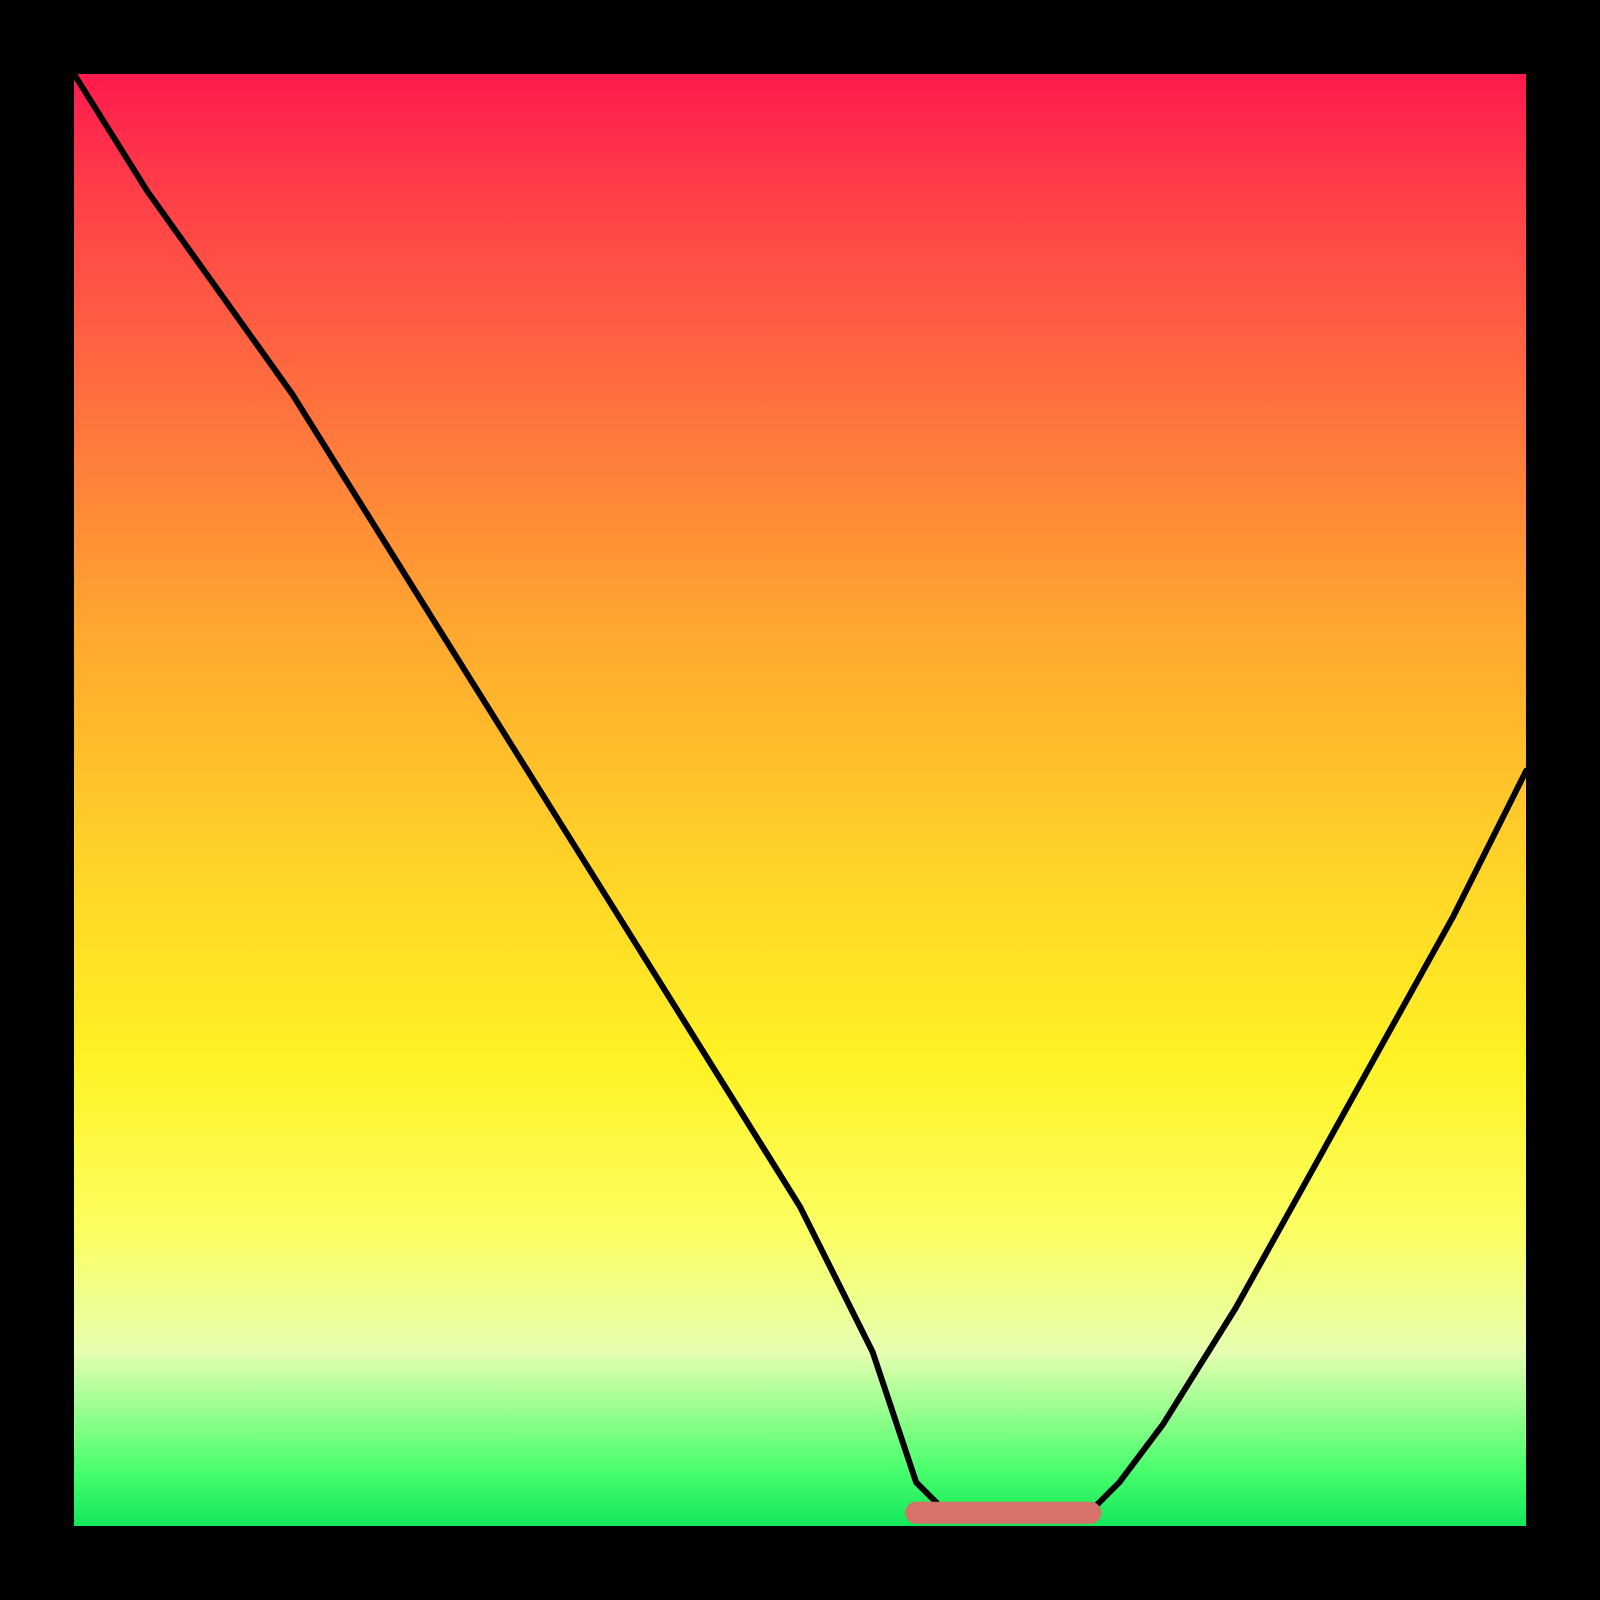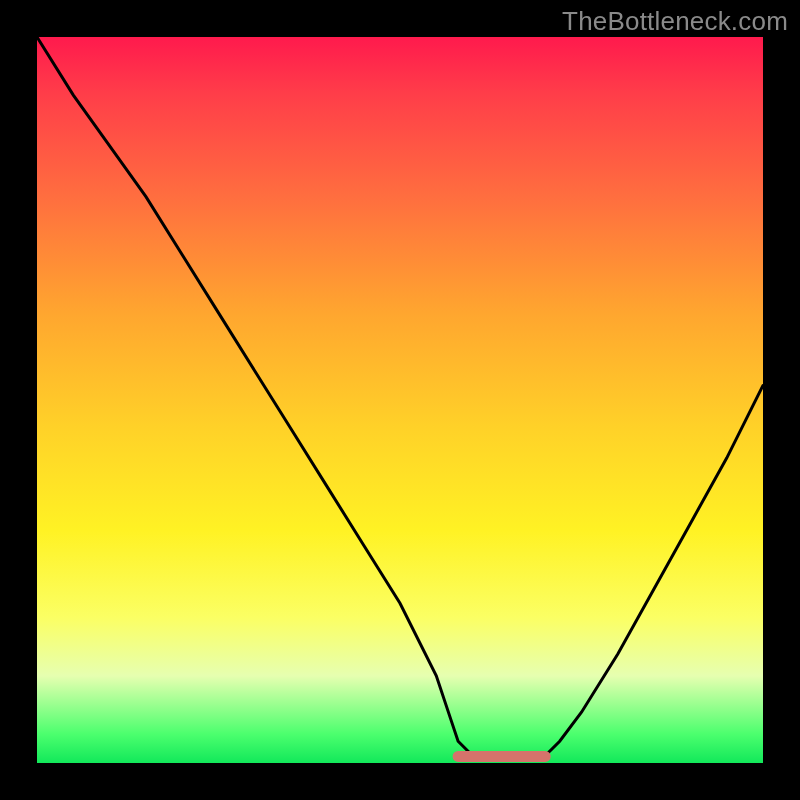--- a/index.html
+++ b/index.html
@@ -56,21 +56,20 @@
     top: 0;
     width: 726px;
     height: 726px;
     overflow: visible;
   }
 </style>
 </head>
 <body>
 
 <div class="frame">
-  <div class="watermark">TheBottleneck.com</div>
 
   <div class="plot-area">
     <svg class="curve" viewBox="0 0 726 726">
       <g>
         <path id="curve-path" fill="none" stroke="#000" stroke-width="3.0" stroke-linecap="round" d="M0.0 0.0 L36.3 58.1 L72.6 108.9 L108.9 159.7 L145.2 217.8 L181.5 275.9 L217.8 334.0 L254.1 392.0 L290.4 450.1 L326.7 508.2 L363.0 566.3 L399.3 638.9 L413.8 682.4 L421.1 704.2 L435.6 718.7 L450.1 722.4 L464.6 722.4 L479.2 722.4 L493.7 722.4 L508.2 718.7 L522.7 704.2 L544.5 675.2 L580.8 617.1 L617.1 551.8 L653.4 486.4 L689.7 421.1 L726.0 348.5"></path>
       </g>
       <g>
         <path id="band-path" fill="none" stroke="#d5736b" stroke-width="11" stroke-linecap="round" d="M421.1 719.4 L508.2 719.4"></path>
       </g>
     </svg>

